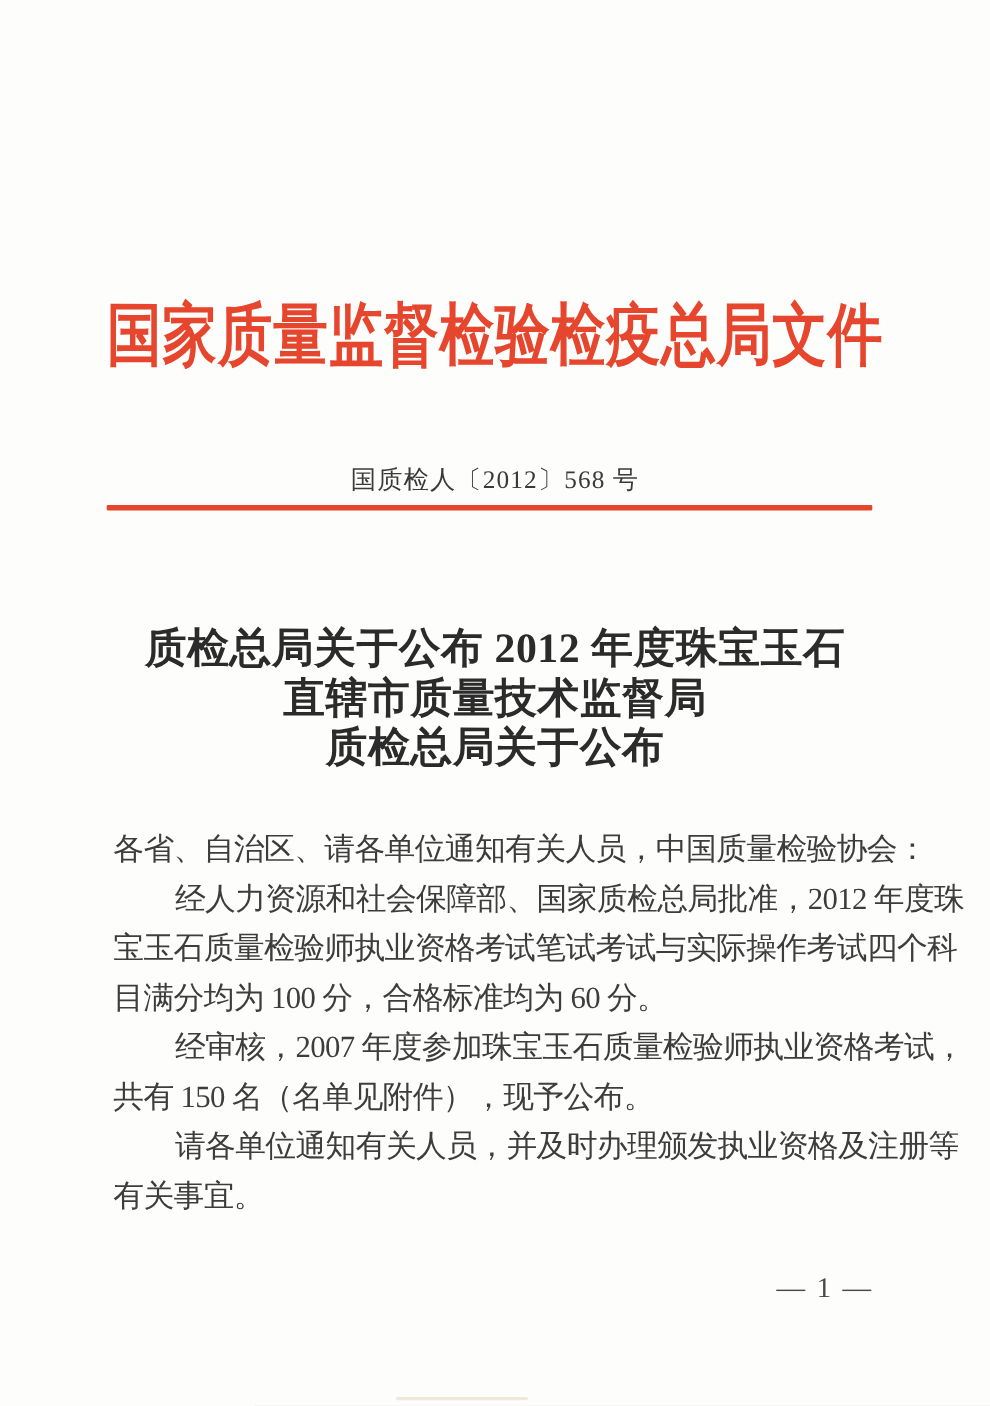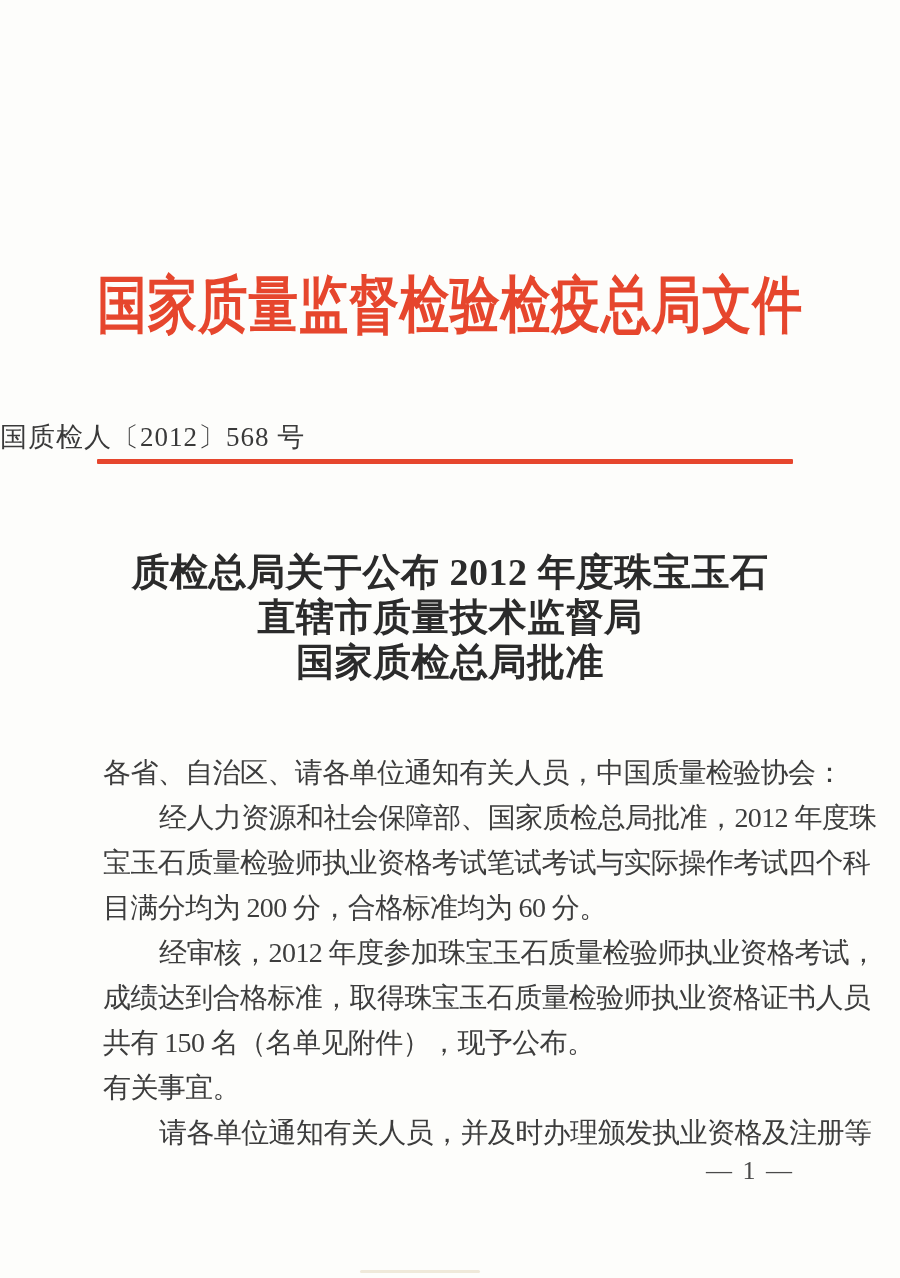--- a/index.html
+++ b/index.html
@@ -29,37 +29,38 @@
     display: inline-block;
     transform: scaleX(0.8);
     transform-origin: center;
     letter-spacing: 1px;
   }
   .doc-number {
     position: absolute;
     top: 420px;
     left: 0;
     width: 100%;
+    text-align: center;
     color: #3a3a3a;
-    font-size: 27px;
+    font-size: 23px;
     line-height: 34px;
     letter-spacing: 1px;
   }
   .red-rule {
     position: absolute;
     top: 459px;
     left: 97px;
     width: 696px;
     height: 5px;
     background: #e6462d;
     border-radius: 1px;
   }
   .title-block {
     position: absolute;
-    top: 550px;
+    top: 568px;
     left: 0;
     width: 100%;
     text-align: center;
     color: #2b2b2b;
     font-size: 38px;
     font-weight: bold;
     line-height: 45px;
     letter-spacing: 0.5px;
   }
   .body-block {
@@ -104,32 +105,31 @@
     <span class="squeeze">国家质量监督检验检疫总局文件</span>
   </div>
 
   <div class="doc-number">国质检人〔2012〕568 号</div>
 
   <div class="red-rule"></div>
 
   <div class="title-block">
     <div>质检总局关于公布 2012 年度珠宝玉石</div>
     <div>直辖市质量技术监督局</div>
-    <div>国家质检总局批准</div>
+    <div>质检总局关于公布</div>
   </div>
 
   <div class="body-block">
     <div class="body-line">各省、自治区、请各单位通知有关人员，中国质量检验协会：</div>
     <div class="body-line indent">经人力资源和社会保障部、国家质检总局批准，2012 年度珠</div>
     <div class="body-line">宝玉石质量检验师执业资格考试笔试考试与实际操作考试四个科</div>
-    <div class="body-line">目满分均为 200 分，合格标准均为 60 分。</div>
-    <div class="body-line indent">经审核，2012 年度参加珠宝玉石质量检验师执业资格考试，</div>
-    <div class="body-line">成绩达到合格标准，取得珠宝玉石质量检验师执业资格证书人员</div>
+    <div class="body-line">目满分均为 100 分，合格标准均为 60 分。</div>
+    <div class="body-line indent">经审核，2007 年度参加珠宝玉石质量检验师执业资格考试，</div>
     <div class="body-line">共有 150 名（名单见附件），现予公布。</div>
+    <div class="body-line indent">请各单位通知有关人员，并及时办理颁发执业资格及注册等</div>
     <div class="body-line">有关事宜。</div>
-    <div class="body-line indent">请各单位通知有关人员，并及时办理颁发执业资格及注册等</div>
   </div>
 
   <div class="page-number">— 1 —</div>
 
   <div class="scan-artifact"></div>
 
 </div>
 
 </body></html>

